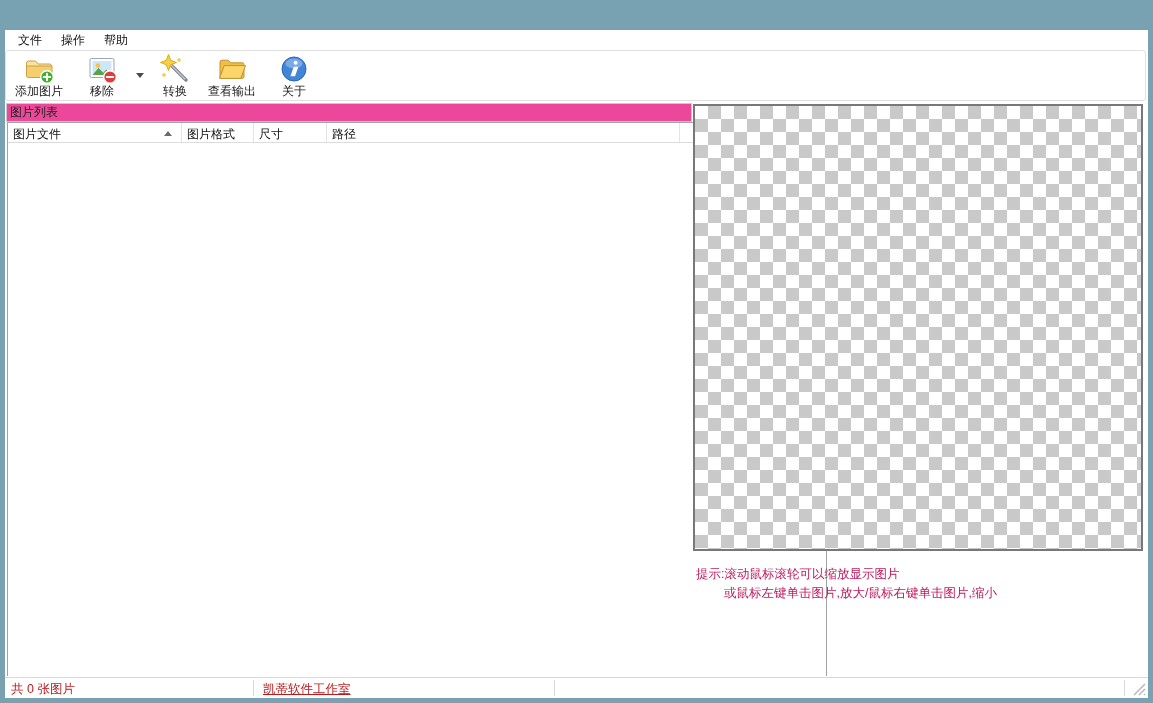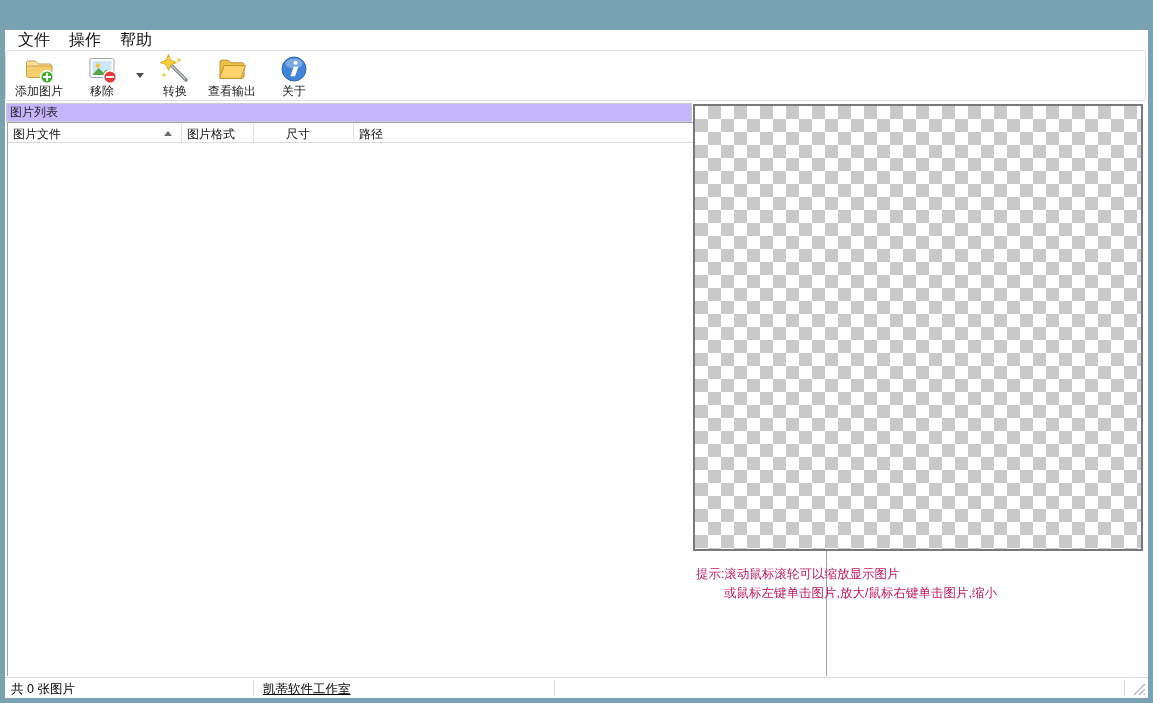--- a/index.html
+++ b/index.html
@@ -16,59 +16,59 @@
   .wc-btn { width:13px; height:13px; position:relative; cursor:default; }
   .ic-min { position:absolute; left:1px; bottom:2px; width:10px; height:2px; background:#d6e3ea; }
   .ic-max { position:absolute; left:1px; top:2px; width:10px; height:9px; border:2px solid #d6e3ea; }
   .ic-close svg { position:absolute; left:0; top:1px; }
 
   
   .client { position:absolute; left:5px; top:30px; width:1143px; height:668px; background:#ffffff; }
 
   
   .menubar { position:absolute; left:0; top:0; width:100%; height:20px; display:flex; align-items:center; padding-left:6px; }
-  .menu-item { padding:2px 7px; margin-right:5px; font-size:16px; color:#111; cursor:default; }
+  .menu-item { padding:2px 7px; margin-right:5px; font-size:12px; color:#111; cursor:default; }
 
   
   .toolbar { position:absolute; left:0; top:20px; width:1141px; height:51px; border:1px solid #e0e0e0; border-radius:3px; background:#fff; }
   .tb-btn { position:absolute; top:2px; height:46px; display:flex; flex-direction:column; align-items:center; justify-content:flex-start; cursor:default; }
   .tb-btn .tb-icon { width:32px; height:32px; }
   .tb-btn .tb-label { font-size:12px; color:#1a1a1a; line-height:13px; white-space:nowrap; }
   .tb-add     { left:4px;   width:58px; }
   .tb-remove  { left:73px;  width:46px; }
   .tb-convert { left:147px; width:44px; }
   .tb-output  { left:197px; width:58px; }
   .tb-about   { left:267px; width:42px; }
   .tb-dropdown { position:absolute; left:126px; top:17px; width:16px; height:14px; display:flex; align-items:center; justify-content:center; cursor:default; }
   .chevron-down { width:0; height:0; border-left:4px solid transparent; border-right:4px solid transparent; border-top:5px solid #4c4c4c; }
 
   
-  .list-caption { position:absolute; left:1px; top:73px; width:686px; height:19px; background:#c4b5fd; border:1px solid #cbcbcb; line-height:17px; padding-left:3px; font-size:12px; color:#222; }
+  .list-caption { position:absolute; left:1px; top:73px; width:686px; height:19px; background:#ec4899; border:1px solid #cbcbcb; line-height:17px; padding-left:3px; font-size:12px; color:#222; }
   .listview { position:absolute; left:2px; top:92px; width:820px; height:554px; border:1px solid #a2a2a2; background:#fff; }
   .lv-header { display:flex; height:20px; border-bottom:1px solid #dcdcdc; background:#fff; }
   .lv-col { position:relative; height:100%; border-right:1px solid #e4e4e4; padding:3px 0 0 5px; font-size:12px; color:#111; overflow:hidden; white-space:nowrap; cursor:default; }
   .lv-col-file   { width:174px; }
   .lv-col-format { width:72px; }
-  .lv-col-size   { width:73px;margin-left:27px; }
+  .lv-col-size   { width:73px; }
   .lv-col-path   { width:353px; }
   .lv-col-fill   { flex:1; border-right:none; }
   .sort-asc { position:absolute; right:9px; top:8px; width:0; height:0; border-left:4px solid transparent; border-right:4px solid transparent; border-bottom:5px solid #6b6b6b; }
   .lv-body { height:533px; background:#fff; }
 
   
   .preview-box { position:absolute; left:688px; top:74px; width:450px; height:447px; border:2px solid #787878;
       background-color:#fff;
       background-image:conic-gradient(#c9c9c9 0 25%, #ffffff 0 50%, #c9c9c9 0 75%, #ffffff 0);
       background-size:26px 26px; cursor:default; }
   .preview-hints { position:absolute; left:691px; top:535px; width:452px; font-size:12.5px; line-height:19px; color:#be185d; }
   .hint-line2 { padding-left:28px; }
 
   
   .statusbar { position:absolute; left:0; top:647px; width:1143px; height:21px; background:#fff; border-top:1px solid #d8d8d8; }
-  .sb-text { position:absolute; top:3px; font-size:12.5px; color:#000000; white-space:nowrap; }
+  .sb-text { position:absolute; top:3px; font-size:12.5px; color:#b91c1c; white-space:nowrap; }
   .sb-count { left:6px; }
   .sb-studio { left:258px;text-decoration:underline; }
   .sb-sep { position:absolute; top:2px; width:1px; height:16px; background:#d9d9d9; }
   .sb-sep-1 { left:248px; }
   .sb-sep-2 { left:549px; }
   .sb-sep-3 { left:1119px; }
   .sb-grip { position:absolute; right:2px; bottom:2px; width:14px; height:14px; cursor:nwse-resize; }
 </style>
 </head>
 <body>

